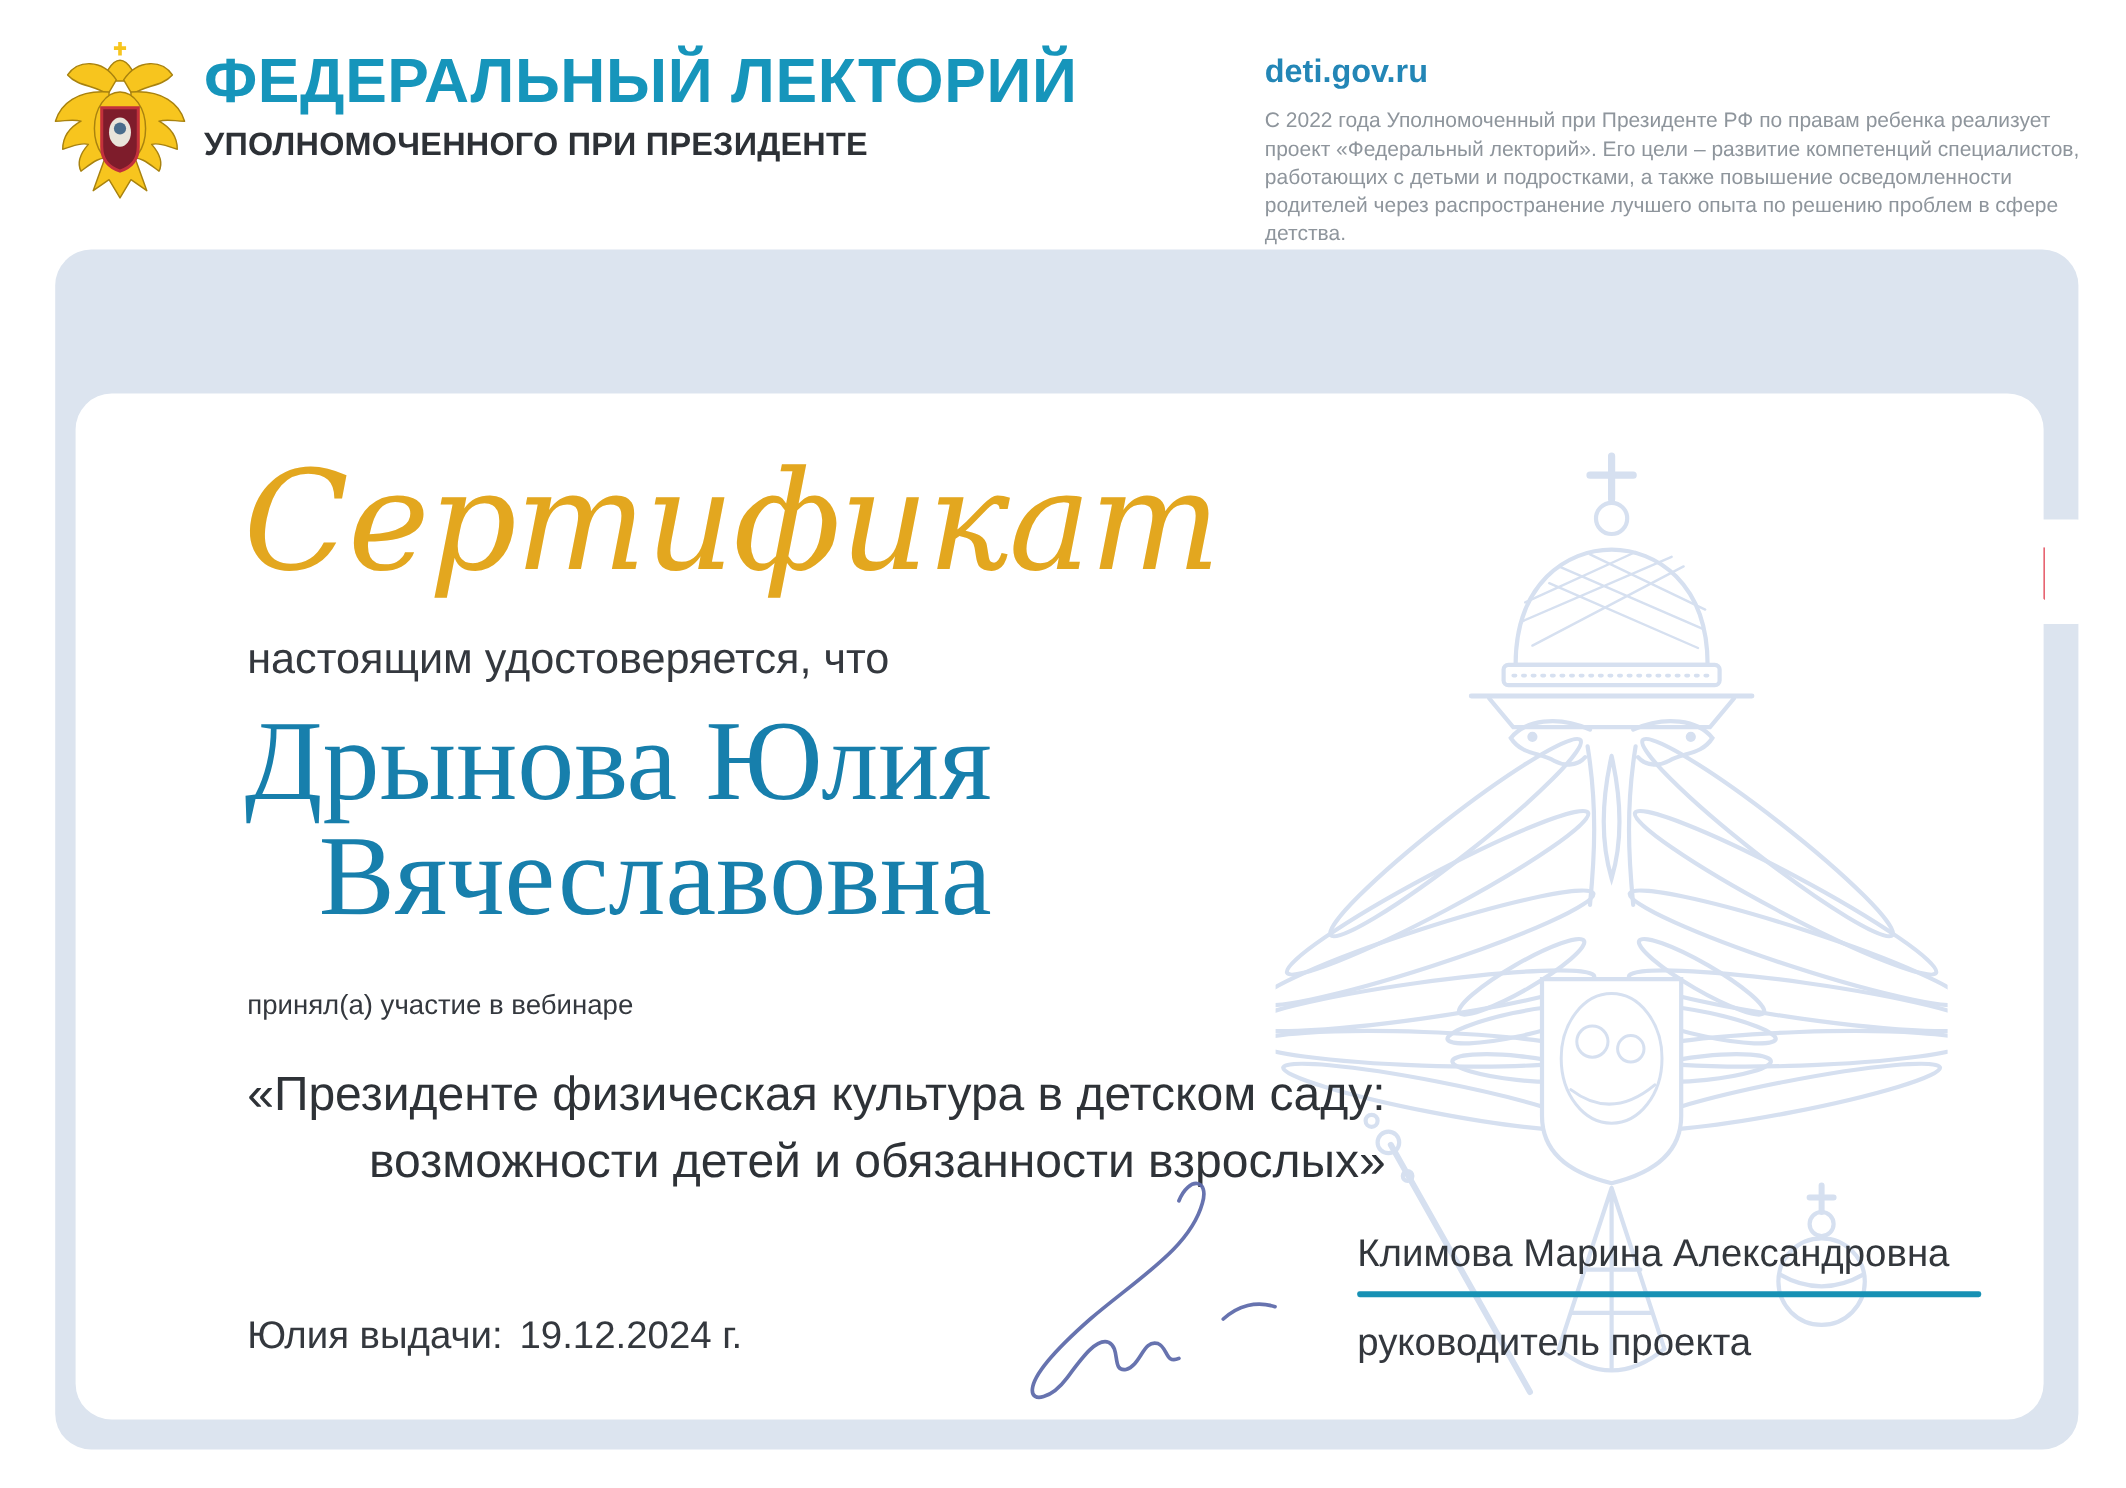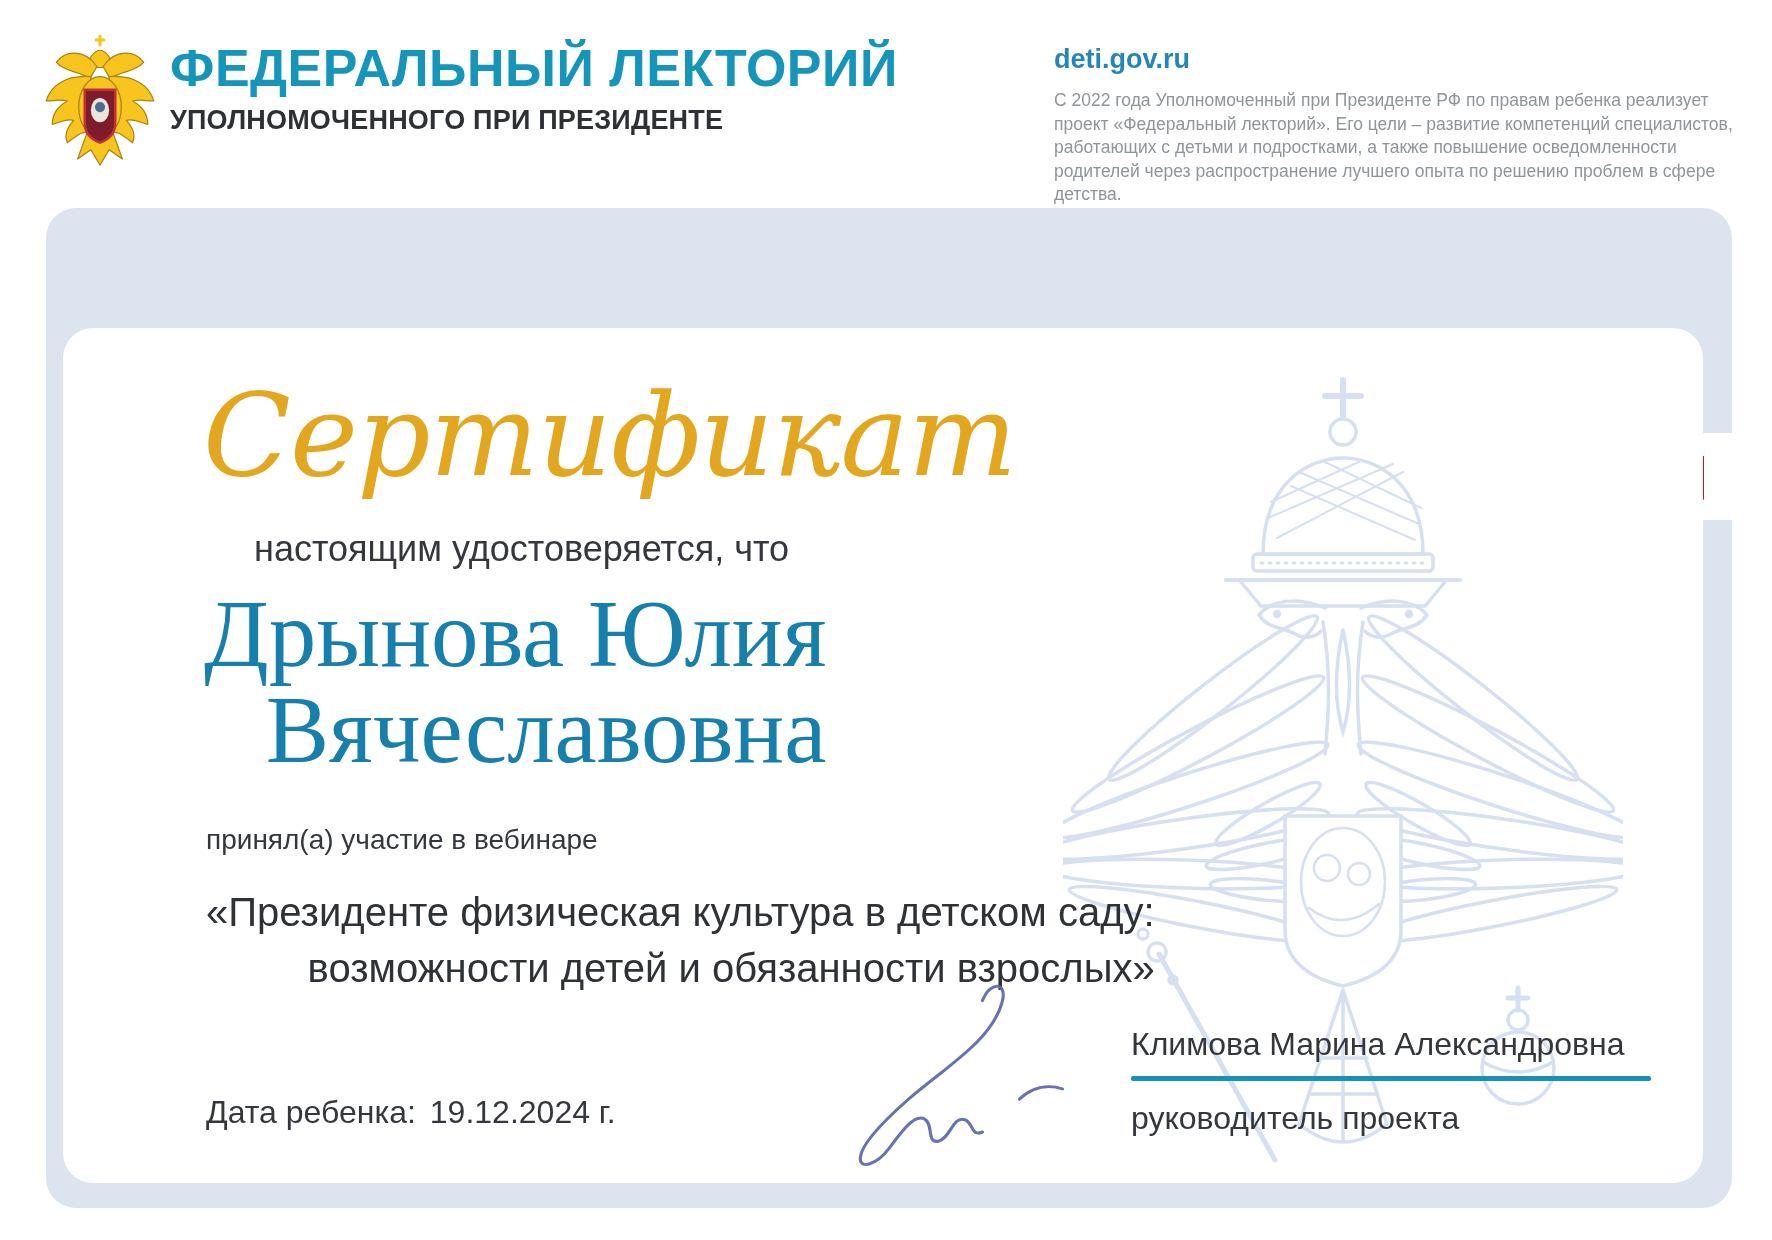--- a/index.html
+++ b/index.html
@@ -25,24 +25,24 @@
   .bar-title{position:absolute;left:64px;top:0;height:87px;display:flex;align-items:center;
              font-size:27px;font-weight:600;color:#2A2E33;letter-spacing:.3px;}
   .bookmark{position:absolute;right:45px;top:23px;width:33px;height:44px;}
 
   
   .inner{position:absolute;left:63px;top:328px;width:1640px;height:855px;background:#ffffff;
          border-radius:30px;overflow:hidden;}
   .watermark{position:absolute;left:1000px;top:30px;width:560px;height:840px;}
   .cert-heading{position:absolute;left:140px;top:38px;font-family:"DejaVu Serif",serif;font-style:italic;
                 font-size:115px;line-height:1.2;color:#E3A71F;letter-spacing:-1px;}
-  .cert-intro{position:absolute;left:143px;top:200px;font-size:36px;color:#34383E;margin-left:48px;}
+  .cert-intro{position:absolute;left:143px;top:200px;font-size:36px;color:#34383E;}
   .cert-name{position:absolute;left:141px;top:258px;font-family:"Liberation Serif","DejaVu Serif",serif;
              font-size:95px;line-height:96px;color:#177FAC;}
-  .cert-part{position:absolute;left:143px;top:496px;font-size:28px;color:#34383E;}
+  .cert-part{position:absolute;left:143px;top:496px;font-size:23px;color:#34383E;}
   .cert-webinar{position:absolute;left:143px;top:556px;font-size:40px;line-height:56px;font-weight:500;color:#2E3237;}
   .cert-date{position:absolute;left:143px;top:766px;font-size:32px;color:#34383E;}
   .cert-date .val{margin-left:14px;}
   .signature{position:absolute;left:772px;top:648px;width:260px;height:195px;}
   .signer-name{position:absolute;left:1068px;top:698px;font-size:32px;color:#33373C;}
   .signer-line{position:absolute;left:1068px;top:748px;width:520px;height:5px;background:#1791B4;border-radius:2px;}
   .signer-role{position:absolute;left:1068px;top:772px;font-size:32px;color:#34383E;}
 </style>
 </head>
 <body>
@@ -156,21 +156,21 @@
       </div>
 
       <div class="cert-part">принял(а) участие в вебинаре</div>
 
       <div class="cert-webinar">
         <div>«Президенте физическая культура в детском саду:</div>
         <div>возможности детей и обязанности взрослых»</div>
       </div>
 
       <div class="cert-date">
-        <span>Дата ребенка:</span><span class="val">19.12.2024 г.</span>
+        <span>Юлия выдачи:</span><span class="val">19.12.2024 г.</span>
       </div>
 
       <svg class="signature" viewBox="0 0 250 190" aria-hidden="true">
         <g stroke="#5F6CAB" stroke-width="3" fill="none" stroke-linecap="round" opacity="0.95">
           <path d="M142,24 C150,4 167,6 161,26 C151,62 110,86 70,120 C45,142 24,164 23,177 C22,189 39,184 51,168 C63,152 75,135 85,139 C95,144 87,163 99,161 C111,158 113,136 125,140 C133,143 131,157 142,152"></path>
           <path d="M178,120 C190,109 205,105 220,110"></path>
         </g>
       </svg>
 
       <div class="signer-name">Климова Марина Александровна</div>

